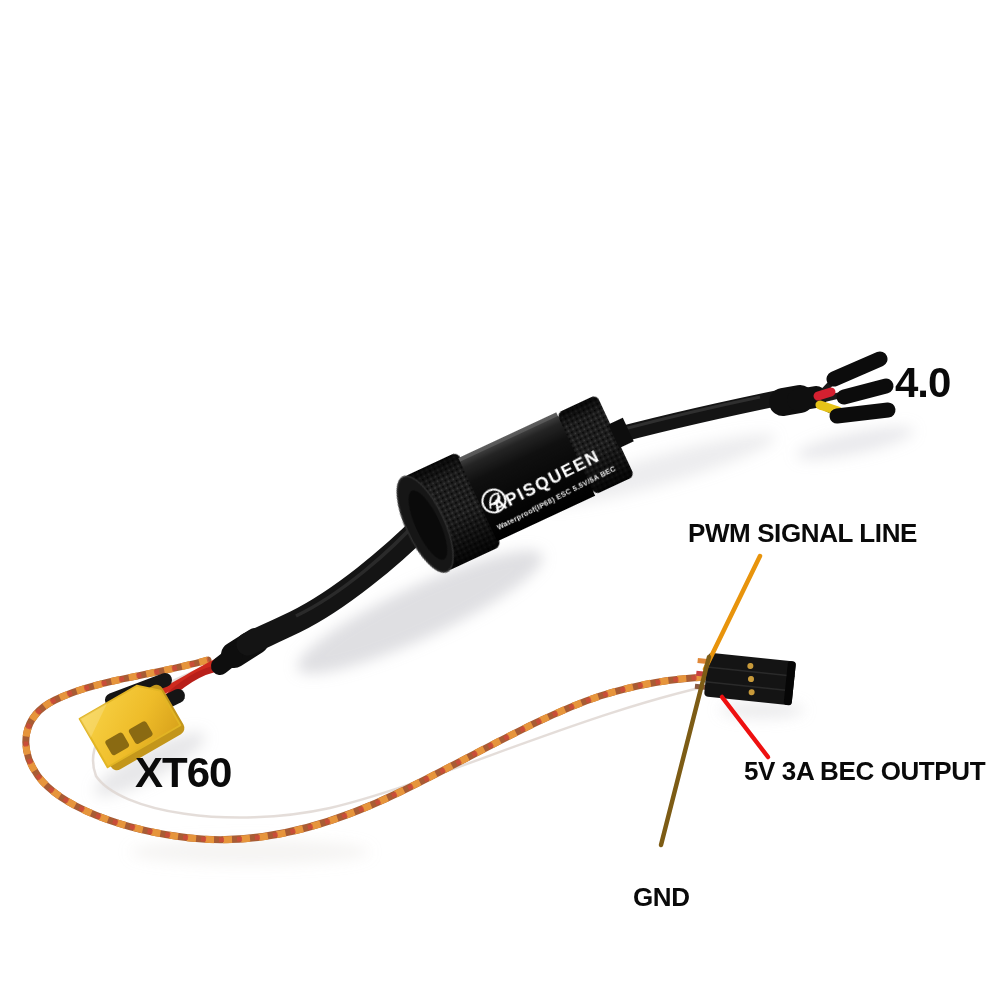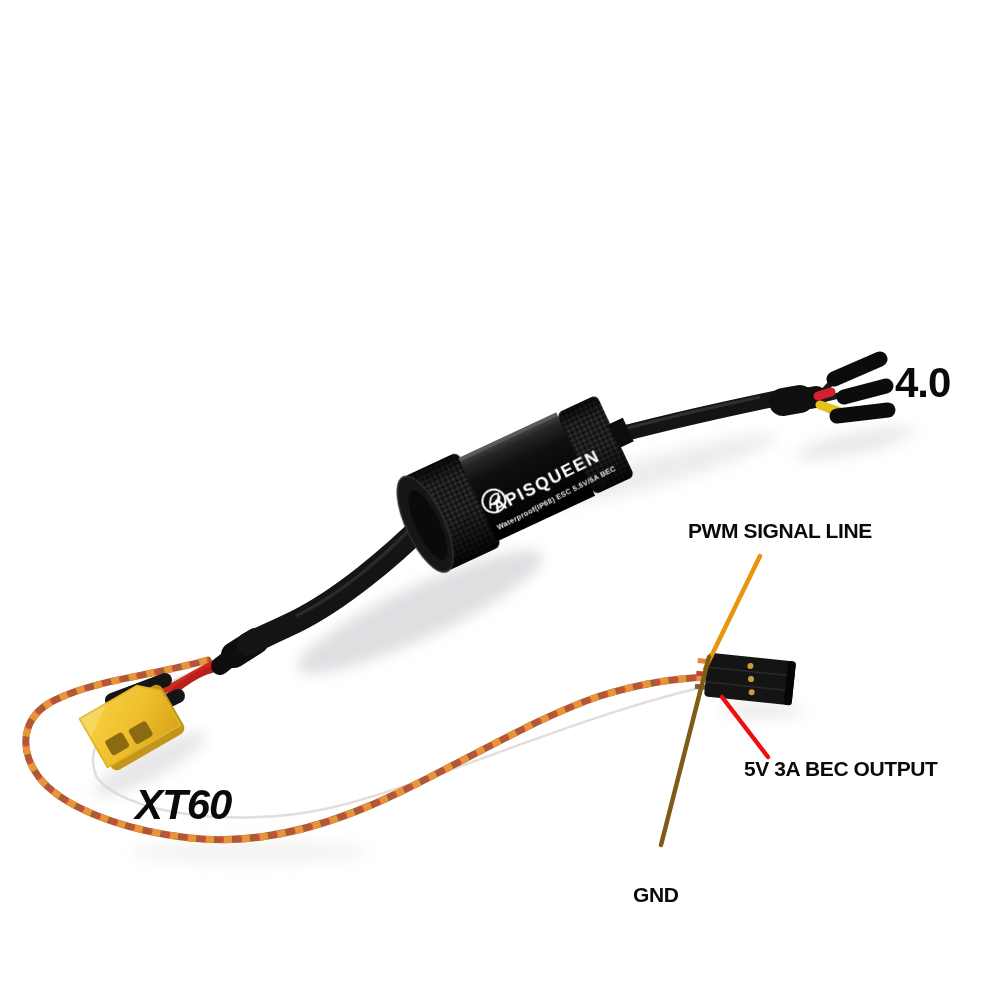--- a/index.html
+++ b/index.html
@@ -6,21 +6,21 @@
   .stage {
     position:relative; width:1000px; height:1000px;
     background:#ffffff; overflow:hidden;
     font-family:"Liberation Sans", sans-serif;
   }
   .stage svg { position:absolute; left:0; top:0; }
   .ann {
     position:absolute; font-weight:bold; color:#0a0a0a;
     white-space:nowrap; line-height:1;
   }
-  .ann-med { font-size:21px; letter-spacing:-0.4px; }
+  .ann-med { font-size:26px; letter-spacing:-0.4px; }
   .ann-big { font-size:42px; letter-spacing:-1px; }
   .brand-text { font-weight:bold; letter-spacing:1.6px; }
   .spec-text { font-weight:bold; letter-spacing:0.35px; }
 </style>
 </head>
 <body>
 
 <div class="stage">
 
 <svg width="1000" height="1000" viewBox="0 0 1000 1000">
@@ -139,17 +139,17 @@
   </g>
 
   <g>
     <line x1="760" y1="556" x2="705" y2="669" stroke-width="4.5" stroke-linecap="round" stroke="#E8940C"></line>
     <line x1="709" y1="657" x2="661" y2="845" stroke-width="4.5" stroke-linecap="round" stroke="#7D5C15"></line>
     <line x1="722" y1="697" x2="768" y2="757" stroke-width="4.5" stroke-linecap="round" stroke="#EE1010"></line>
   </g>
 </svg>
 
   <div class="ann ann-big" style="left:895px; top:362px;text-align:right;">4.0</div>
-  <div class="ann ann-big" style="left:135px; top:784px;font-style:italic;">XT60</div>
+  <div class="ann ann-big" style="left:135px; top:752px;">XT60</div>
   <div class="ann ann-med" style="left:688px; top:520px;">PWM SIGNAL LINE</div>
   <div class="ann ann-med" style="left:712px; top:758px;margin-left:32px;">5V 3A BEC OUTPUT</div>
   <div class="ann ann-med" style="left:633px; top:847px;margin-top:37px;">GND</div>
 </div>
 
 </body></html>

